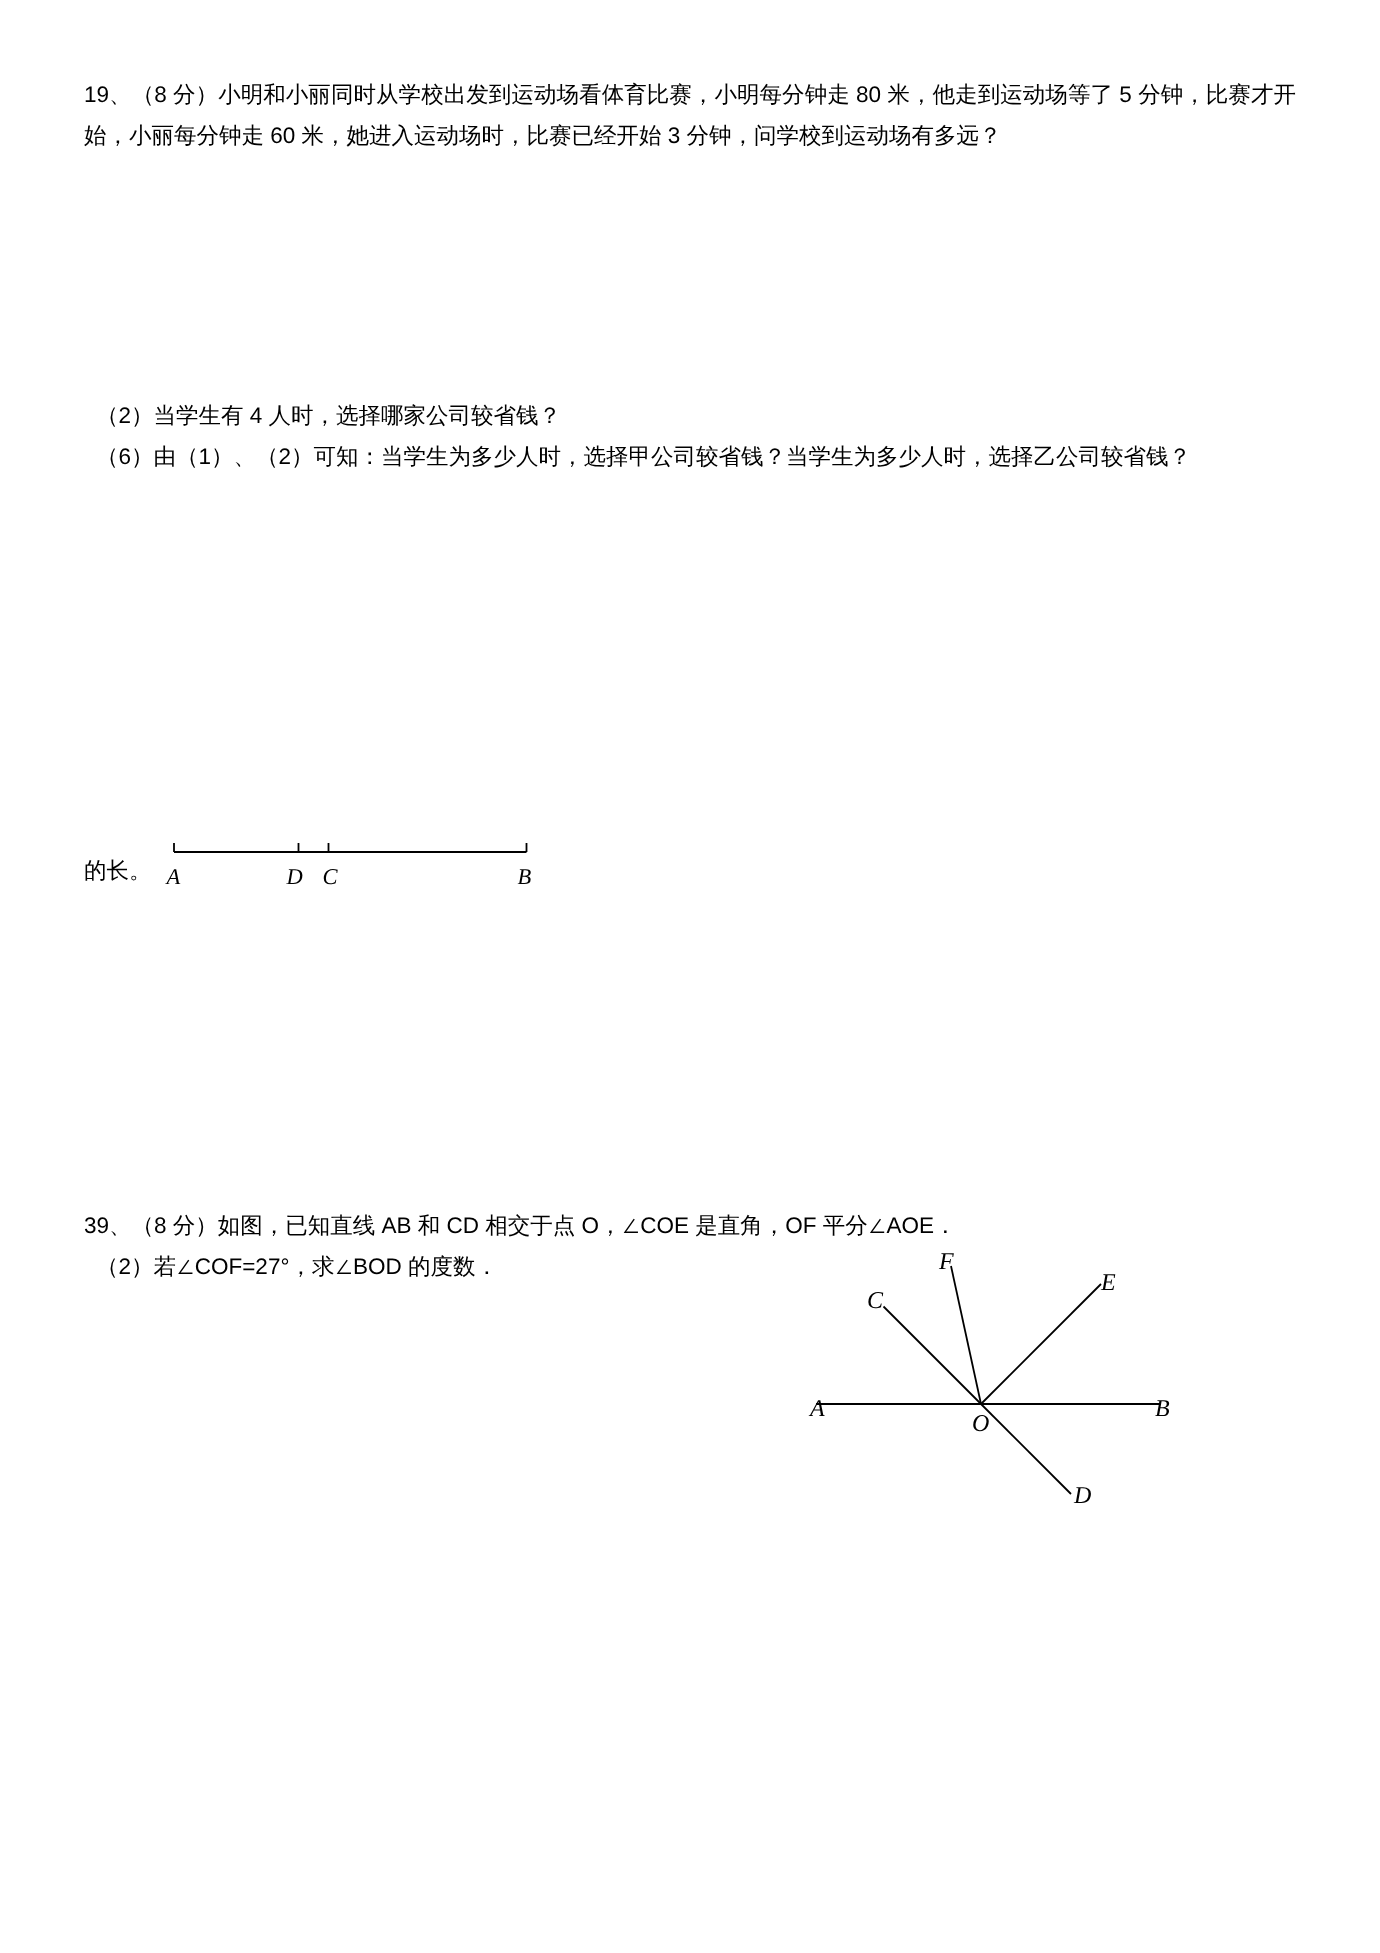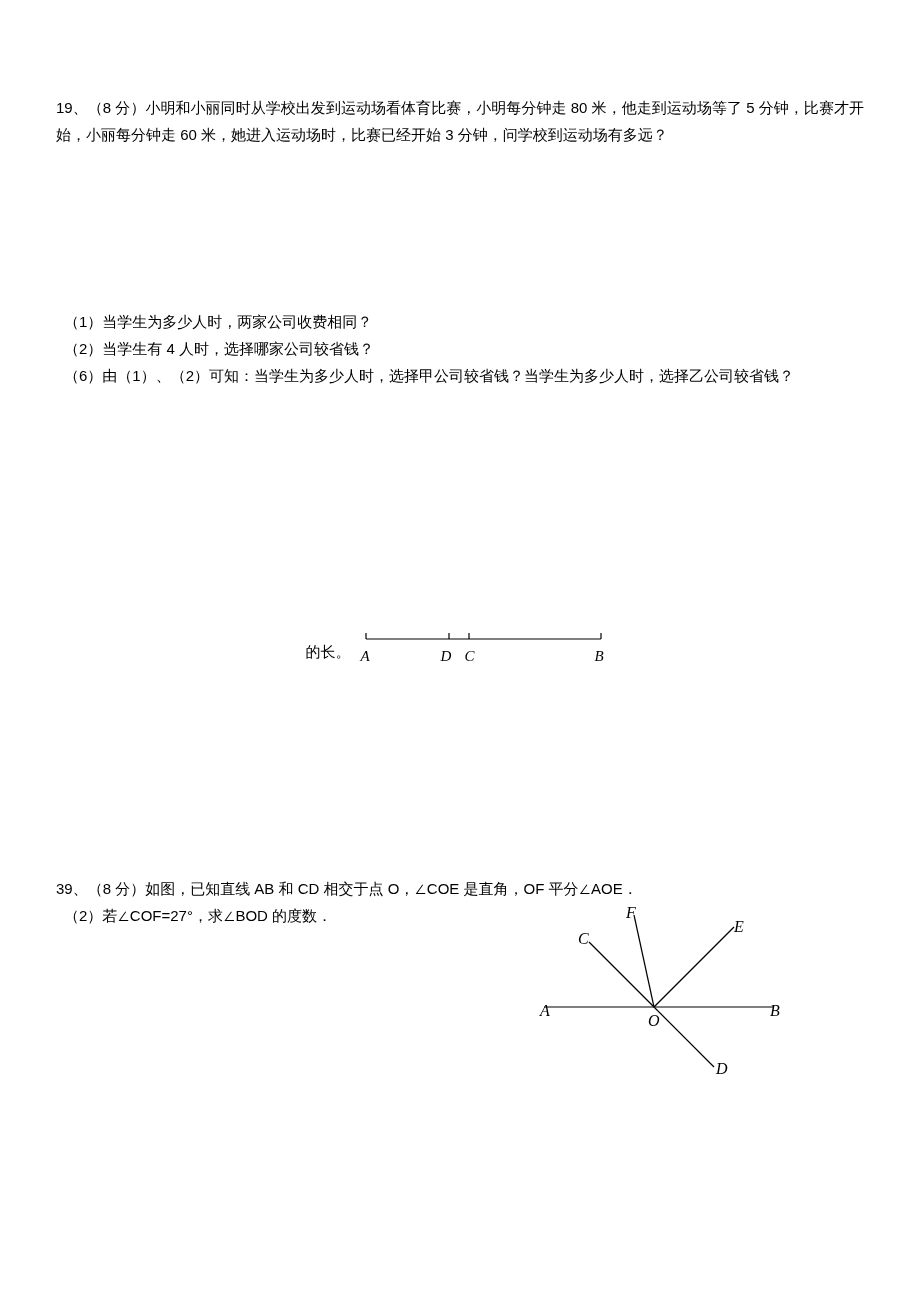--- a/index.html
+++ b/index.html
@@ -10,21 +10,21 @@
   body {
     width: 920px;
     height: 1302px;
     position: relative;
     font-family: "Microsoft YaHei", "SimSun", sans-serif;
     font-size: 15px;
     color: #000;
     line-height: 1.8;
   }
   .page {
-    padding: 94px 56px 0 56px;
+    padding: 50px 56px 0 56px;
   }
   .block {
     margin-bottom: 0;
   }
   .gap-small { height: 160px; }
   .gap-med   { height: 240px; }
   .gap-large { height: 210px; }
   .q-line { text-align: justify; text-justify: inter-ideograph; }
   .indent { padding-left: 8px; }
   .underline {
@@ -74,29 +74,28 @@
 
 <div class="page">
 
   <div class="block">
     <div class="q-line">19、（8 分）小明和小丽同时从学校出发到运动场看体育比赛，小明每分钟走 80 米，他走到运动场等了 5 分钟，比赛才开始，小丽每分钟走 60 米，她进入运动场时，比赛已经开始 3 分钟，问学校到运动场有多远？</div>
   </div>
 
   <div class="gap-small"></div>
 
   <div class="block">
-    <div class="indent">（1）当学生为多少人时，两家公司收费相同？</div>
     <div class="indent">（2）当学生有 4 人时，选择哪家公司较省钱？</div>
     <div class="indent">（6）由（1）、（2）可知：当学生为多少人时，选择甲公司较省钱？当学生为多少人时，选择乙公司较省钱？</div>
   </div>
 
   <div class="gap-med"></div>
 
   <div class="block">
-    <div style="display:flex; align-items:flex-end;justify-content:center;">
+    <div style="display:flex; align-items:flex-end;">
       <span>的长。</span>
       <span class="line-diagram" style="margin-left:10px; margin-bottom:4px;">
         <svg width="250" height="14">
           <line x1="5" y1="10" x2="240" y2="10" stroke="#000" stroke-width="1.2"></line>
           <line x1="5" y1="4" x2="5" y2="10" stroke="#000" stroke-width="1.2"></line>
           <line x1="88" y1="4" x2="88" y2="10" stroke="#000" stroke-width="1.2"></line>
           <line x1="108" y1="4" x2="108" y2="10" stroke="#000" stroke-width="1.2"></line>
           <line x1="240" y1="4" x2="240" y2="10" stroke="#000" stroke-width="1.2"></line>
         </svg>
         <span class="line-label" style="left:0px;">A</span>

